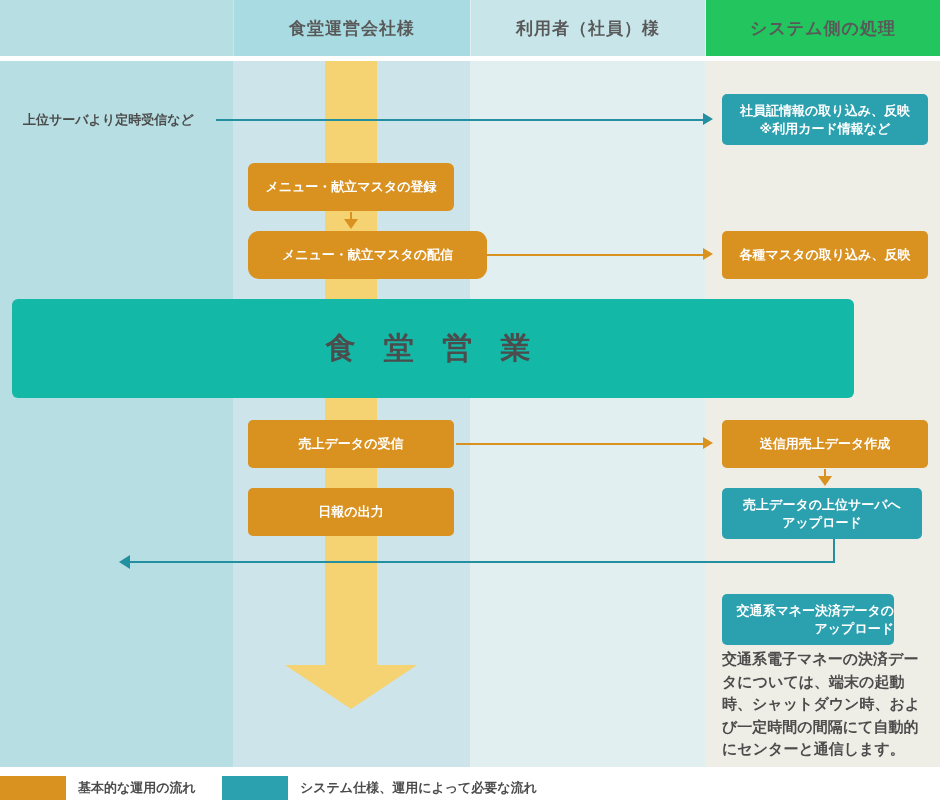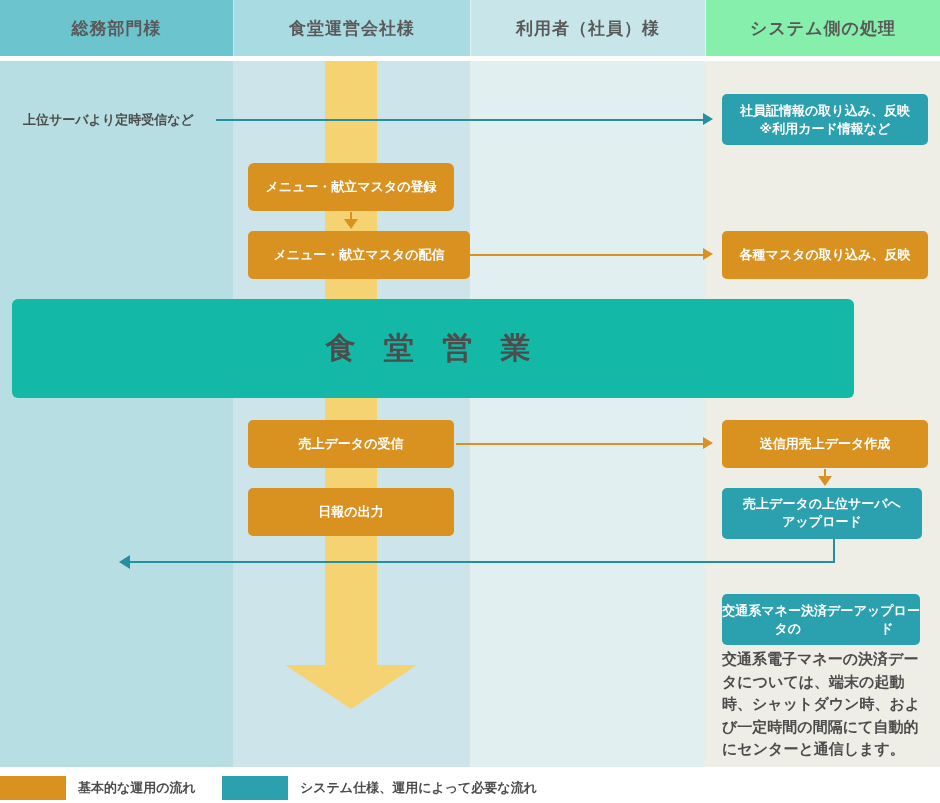--- a/index.html
+++ b/index.html
@@ -18,21 +18,21 @@
   .col-bg.c3 { left: 470px; width: 235px; background: #e1eff1; }
   .col-bg.c4 { left: 705px; width: 235px; background: #efeee6; }
 
   
   .hdr { position: absolute; top: 0; height: 56px;
          display: flex; align-items: center; justify-content: center;
          color: #595959; font-size: 17px; font-weight: bold; letter-spacing: 1px; }
   .hdr.c1 { left: 0;   width: 233px; background: #6cc4ce; }
   .hdr.c2 { left: 234px; width: 236px; background: #a9dbe2; }
   .hdr.c3 { left: 471px; width: 234px; background: #c8e6ea; }
-  .hdr.c4 { left: 706px; width: 234px; background: #86efac; }
+  .hdr.c4 { left: 706px; width: 234px; background: #22c55e; }
   .hdr-gap { position: absolute; top: 56px; left: 0; width: 940px; height: 5px; background: #ffffff; }
 
   
   .yellow-band { position: absolute; left: 325px; width: 52px; background: #f6d372; }
   .big-arrow-head { position: absolute; left: 285px; top: 665px;
       width: 0; height: 0; border-left: 66px solid transparent;
       border-right: 66px solid transparent; border-top: 44px solid #f6d372; }
 
   
   .node { position: absolute; border-radius: 5px; color: #ffffff;
@@ -81,65 +81,64 @@
 
   <div class="col-bg c1"></div>
   <div class="col-bg c2"></div>
   <div class="col-bg c3"></div>
   <div class="col-bg c4"></div>
 
   <div class="yellow-band" style="top:61px; height:238px;"></div>
   <div class="yellow-band" style="top:398px; height:267px;"></div>
   <div class="big-arrow-head"></div>
 
-  <div class="hdr c1">総務部門様</div>
   <div class="hdr c2">食堂運営会社様</div>
   <div class="hdr c3">利用者（社員）様</div>
   <div class="hdr c4">システム側の処理</div>
   <div class="hdr-gap"></div>
 
   <div class="side-label" style="left:23px; top:111px;">上位サーバより定時受信など</div>
   <div class="hline teal" style="left:216px; top:119px; width:487px;"></div>
   <div class="arrowhead right-teal" style="left:703px; top:113px;"></div>
   <div class="node teal" style="left:722px; top:94px; width:206px; height:51px; flex-direction:column;">
     <span>社員証情報の取り込み、反映</span>
     <span>※利用カード情報など</span>
   </div>
 
   <div class="node orange" style="left:248px; top:163px; width:206px; height:48px;border-radius:6px;">メニュー・献立マスタの登録</div>
 
   <div class="vline orange" style="left:350px; top:212px; height:11px;"></div>
   <div class="arrowhead down-orange" style="left:344px; top:219px;"></div>
 
-  <div class="node orange" style="left:248px; top:231px; width:222px; height:48px;">メニュー・献立マスタの配信</div>
+  <div class="node orange" style="left:248px; top:231px; width:239px; height:48px;border-radius:11px;">メニュー・献立マスタの配信</div>
   <div class="hline orange" style="left:456px; top:254px; width:247px;"></div>
   <div class="arrowhead right-orange" style="left:703px; top:248px;"></div>
   <div class="node orange" style="left:722px; top:231px; width:206px; height:48px;">各種マスタの取り込み、反映</div>
 
   <div class="banner">食 堂 営 業</div>
 
   <div class="node orange" style="left:248px; top:420px; width:206px; height:48px;">売上データの受信</div>
   <div class="hline orange" style="left:456px; top:443px; width:247px;"></div>
   <div class="arrowhead right-orange" style="left:703px; top:437px;"></div>
   <div class="node orange" style="left:722px; top:420px; width:206px; height:48px;">送信用売上データ作成</div>
 
   <div class="vline orange" style="left:824px; top:469px; height:11px;"></div>
   <div class="arrowhead down-orange" style="left:818px; top:476px;"></div>
 
   <div class="node orange" style="left:248px; top:488px; width:206px; height:48px;">日報の出力</div>
-  <div class="node teal" style="left:722px; top:488px; width:200px; height:51px; flex-direction:column;font-family:Liberation Mono, monospace;">
+  <div class="node teal" style="left:722px; top:488px; width:200px; height:51px; flex-direction:column;">
     <span>売上データの上位サーバへ</span>
     <span>アップロード</span>
   </div>
 
   <div class="vline teal" style="left:833px; top:539px; height:24px;"></div>
   <div class="hline teal" style="left:130px; top:561px; width:705px;"></div>
   <div class="arrowhead left-teal" style="left:119px; top:555px;"></div>
 
-  <div class="node teal" style="left:722px; top:594px; width:198px; height:51px; flex-direction:row;">
+  <div class="node teal" style="left:722px; top:594px; width:172px; height:51px; flex-direction:column;align-items:flex-end;">
     <span>交通系マネー決済データの</span>
     <span>アップロード</span>
   </div>
   <div class="note">交通系電子マネーの決済データについては、端末の起動時、シャットダウン時、および一定時間の間隔にて自動的にセンターと通信します。</div>
 
   <div class="legend">
     <div class="legend-sw orange" style="margin-left:0;"></div>
     <span class="legend-txt">基本的な運用の流れ</span>
     <div class="legend-sw teal"></div>
     <span class="legend-txt">システム仕様、運用によって必要な流れ</span>

